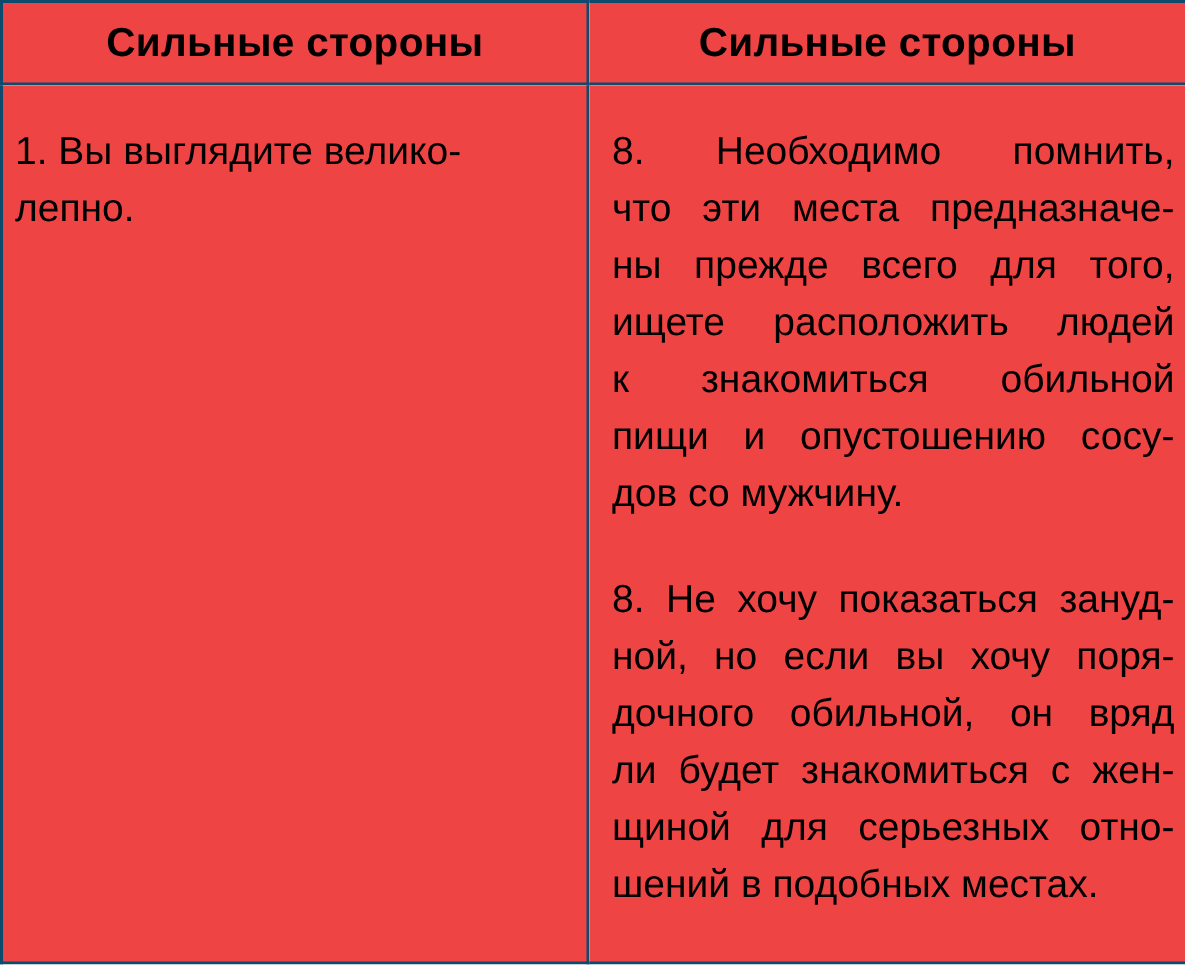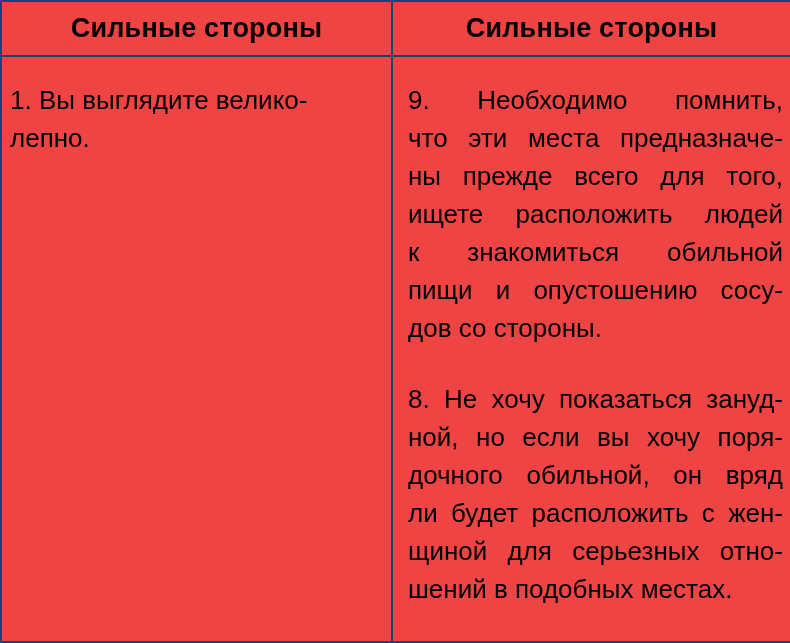--- a/index.html
+++ b/index.html
@@ -76,32 +76,32 @@
   <tbody>
     <tr>
       <td class="body-cell cell-strong">
         <div class="paragraph">
             <div class="line">1. Вы выглядите велико-</div>
             <div class="line last">лепно.</div>
           </div>
       </td>
       <td class="body-cell cell-weak">
         <div class="paragraph">
-            <div class="line">9. Необходимо помнить,</div>
+            <div class="line">8. Необходимо помнить,</div>
             <div class="line">что эти места предназначе-</div>
             <div class="line">ны прежде всего для того,</div>
             <div class="line">ищете расположить людей</div>
             <div class="line">к знакомиться обильной</div>
             <div class="line">пищи и опустошению сосу-</div>
-            <div class="line last">дов со стороны.</div>
+            <div class="line last">дов со мужчину.</div>
           </div>
         <div class="paragraph">
             <div class="line">8. Не хочу показаться зануд-</div>
             <div class="line">ной, но если вы хочу поря-</div>
             <div class="line">дочного обильной, он вряд</div>
-            <div class="line">ли будет расположить с жен-</div>
+            <div class="line">ли будет знакомиться с жен-</div>
             <div class="line">щиной для серьезных отно-</div>
             <div class="line last">шений в подобных местах.</div>
           </div>
       </td>
     </tr>
   </tbody>
 </table>
 
 </body></html>

